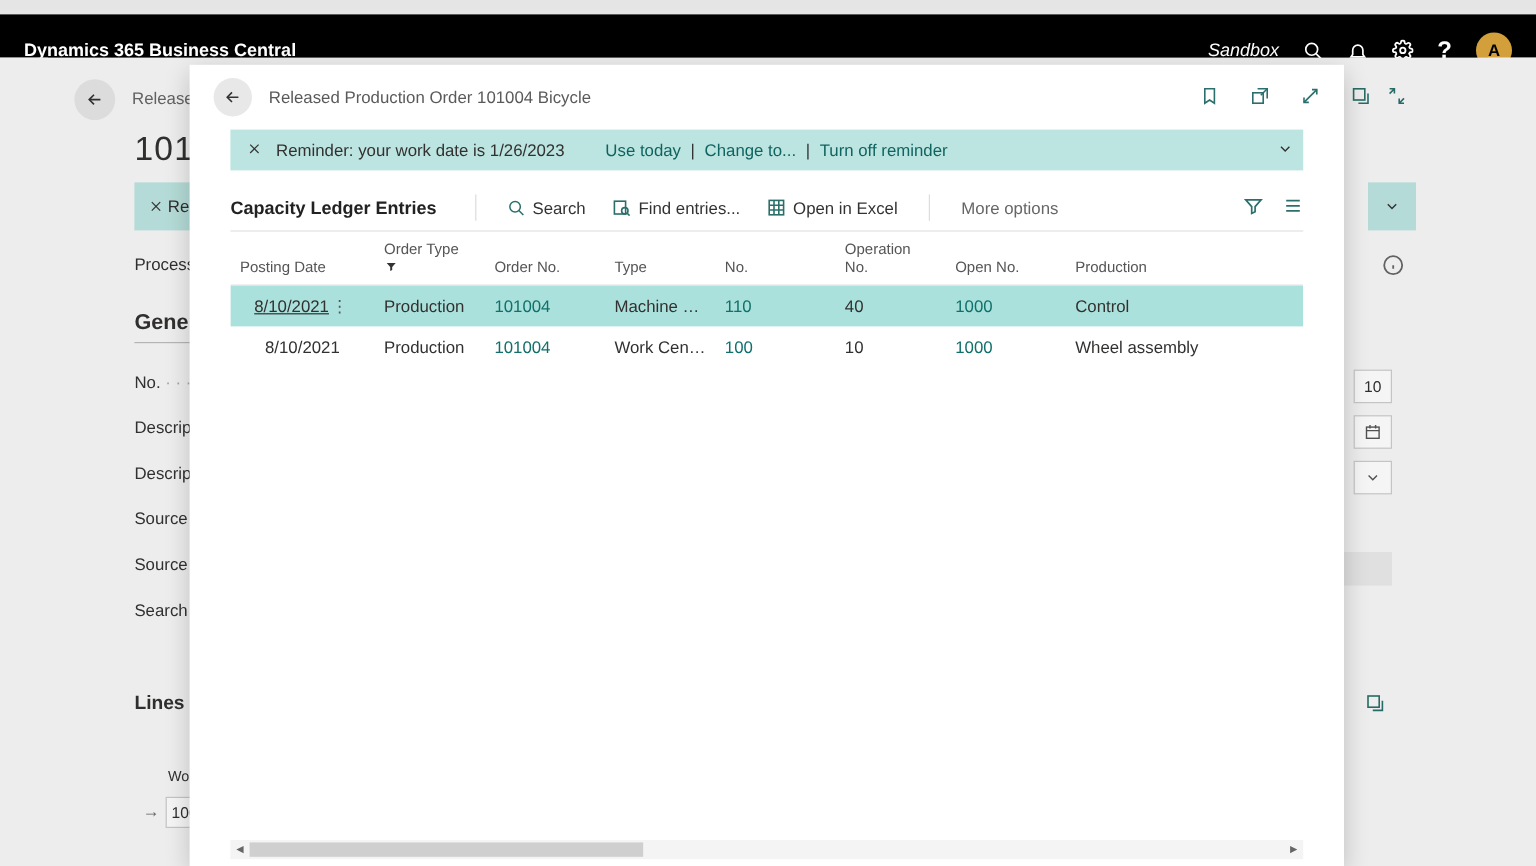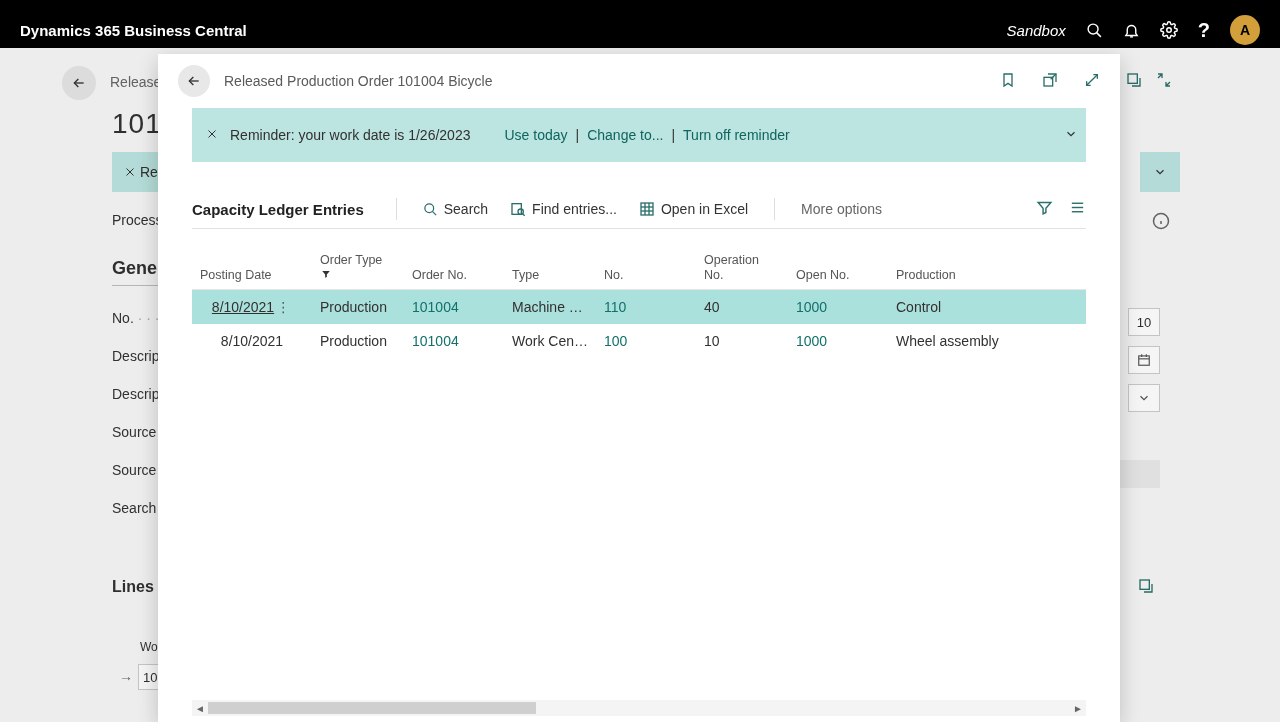--- a/index.html
+++ b/index.html
@@ -15,20 +15,21 @@
     }
     
     .topbar {
       height: 60px;
       background: #000;
       color: #fff;
       display: flex;
       align-items: center;
       padding: 0 20px;
       justify-content: space-between;
+      margin-top: 12px;
     }
     .topbar .title { font-size: 15px; font-weight: 600; }
     .topbar .right { display: flex; align-items: center; gap: 20px; }
     .topbar .sandbox { font-size: 15px; font-style: italic; }
     .iconbtn { display: inline-flex; align-items: center; justify-content: center; cursor: pointer; }
     .avatar {
       width: 30px; height: 30px; border-radius: 50%;
       background: #d29f3a; color: #000; display: flex; align-items: center; justify-content: center;
       font-weight: 600;
     }
@@ -101,39 +102,39 @@
     }
     .modal-header .circle-back {
       width: 32px; height: 32px; border-radius: 50%; background: #e8e8e8; display:flex; align-items:center; justify-content:center; cursor:pointer;
     }
     .modal-header .mtitle { color: #5a5a5a; font-size: 14px; }
     .modal-header .spacer { flex: 1; }
     .modal-header .hicon { color: #2a6f6b; cursor: pointer; }
     .reminder {
       margin: 0 34px 10px 34px;
       background: #bce4e0;
-      height: 54px;
+      height: 34px;
       display: flex;
       align-items: center;
       padding: 0 10px;
       gap: 8px;
       position: relative;
       font-size: 14px;
     }
     .reminder .x { cursor:pointer; padding: 0 4px; color:#333; }
     .reminder a { color: #0f6460; text-decoration: none; cursor:pointer;}
     .reminder .sep { color: #333; }
     .reminder .chev { position:absolute; right:8px; cursor:pointer; }
     .section-title-row {
       display: flex;
       align-items: center;
       padding: 10px 34px 8px 34px;
       gap: 22px;
       border-bottom: 1px solid #e2e2e2;
-      margin: 16px 34px;
+      margin: 0 34px;
     }
     .sec-title { font-weight: 600; font-size: 15px; color: #222; margin-right: 6px;}
     .vdiv { width:1px; height:22px; background:#ddd; margin: 0 4px; }
     .tb-btn { display:flex; align-items:center; gap:6px; cursor:pointer; color:#333; font-size:14px;}
     .tb-btn svg { color: #2a6f6b; }
     .right-tools { margin-left:auto; display:flex; gap:16px; }
     
     .grid {
       margin: 0 34px;
       overflow-x: hidden;

